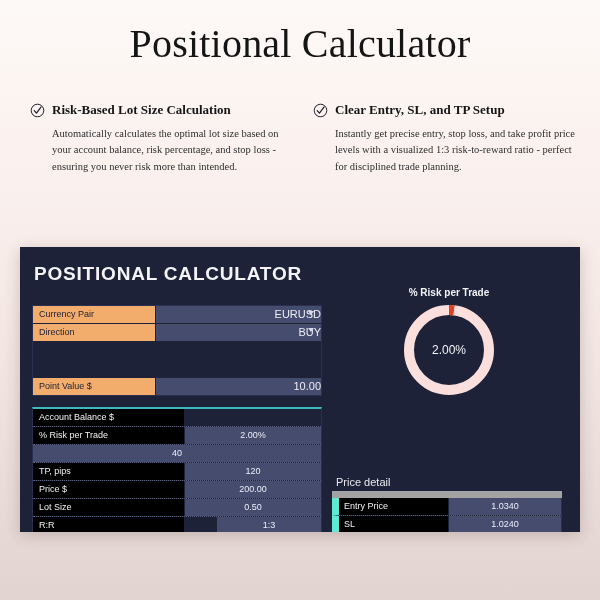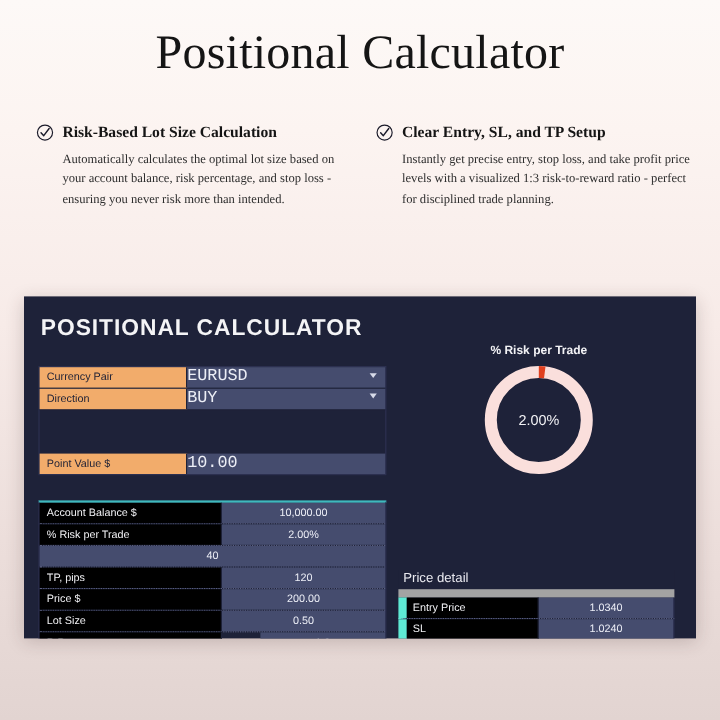--- a/index.html
+++ b/index.html
@@ -111,39 +111,38 @@
     padding-left: 6px;
     box-sizing: border-box;
     border-right: 1px solid #1e2239;
     white-space: nowrap;
     overflow: hidden;
   }
   .irow .val {
     flex: 1;
     background: #454c6e;
     color: #eceef6;
-    font-size: 14px;
-    line-height: 17px;
-    text-align: left;
+    font-size: 11px;
+    line-height: 17px;
+    text-align: right;
     position: relative;
-    font-family: Liberation Mono, monospace;
   }
   .caret {
     position: absolute;
     right: 5px;
     top: 6px;
     width: 0; height: 0;
     border-left: 3px solid transparent;
     border-right: 3px solid transparent;
     border-top: 4px solid #d7dae8;
   }
 
   
   .data-block {
-    margin-top: 21px;
+    margin-top: 11px;
     border-top: 2px solid #3fb9bd;
     border-left: 1px solid #2c3050;
     border-right: 1px solid #2c3050;
     border-bottom: 1px solid #2c3050;
   }
   .drow {
     display: flex;
     height: 17px;
     border-bottom: 1px dotted #5a5f80;
   }
@@ -299,21 +298,20 @@
       </div>
       <div class="irow">
         <div class="lbl">Point Value $</div>
         <div class="val">10.00</div>
       </div>
     </div>
 
     <div class="data-block">
       <div class="drow">
         <div class="lbl">Account Balance $</div>
-        <div class="val">10,000.00</div>
       </div>
       <div class="drow">
         <div class="lbl">% Risk per Trade</div>
         <div class="val">2.00%</div>
       </div>
       <div class="drow">
         <div class="val">40</div>
       </div>
       <div class="drow">
         <div class="lbl">TP, pips</div>

